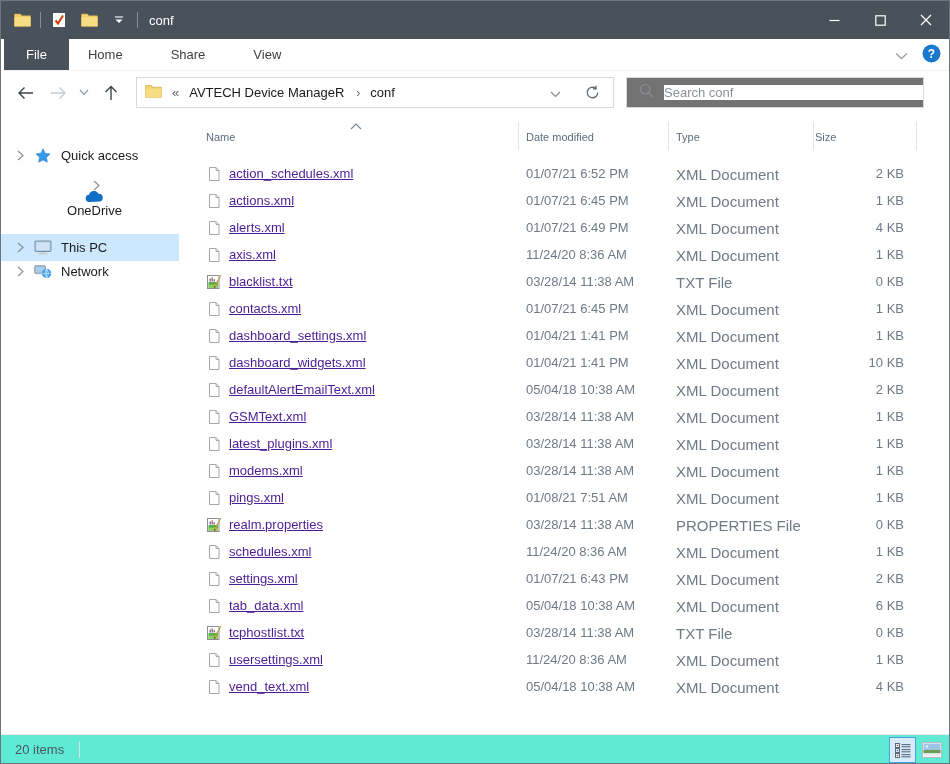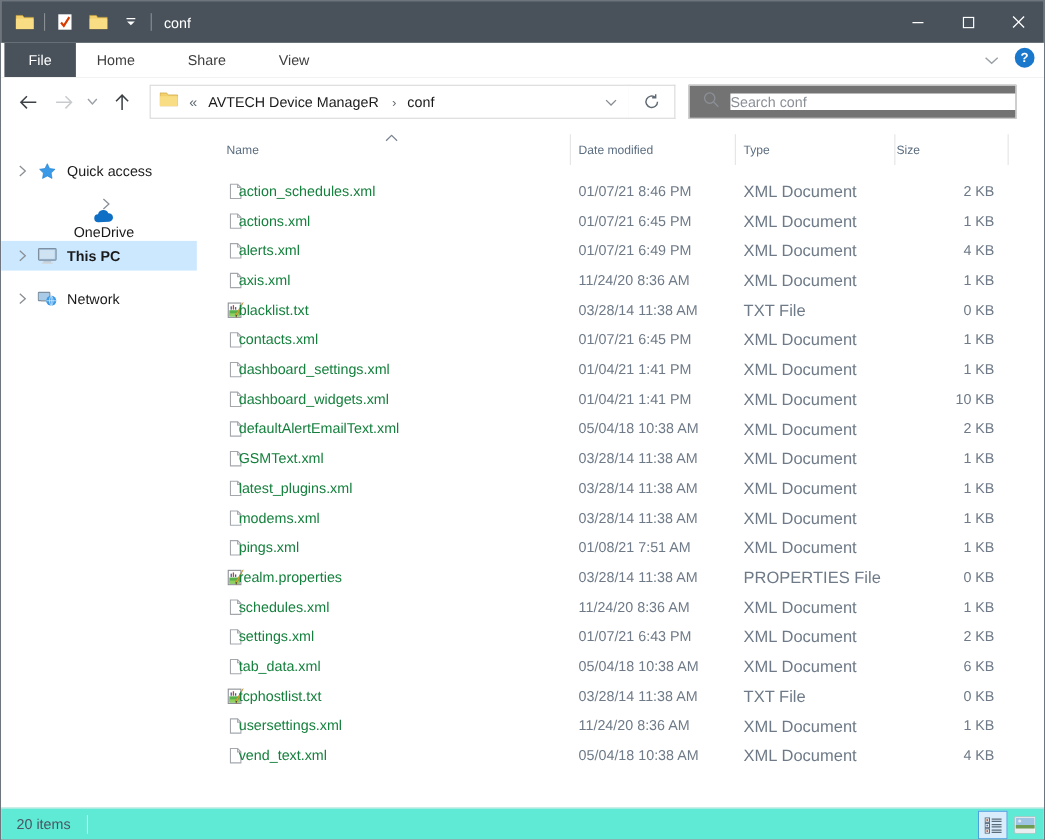--- a/index.html
+++ b/index.html
@@ -51,21 +51,21 @@
   .hdr { position:absolute; top:9px; height:28px; font-size:11px; color:#5c6e80; display:flex; align-items:center; }
   .hdr-name { left:27px; }
   .hdr-date { left:347px; }
   .hdr-type { left:497px; }
   .hdr-size { left:636px;text-align:center; }
   .hdr-sep  { position:absolute; top:8px; height:28px; width:1px; background:#e4e4e4; }
   .sort-caret { position:absolute; left:171px; top:2px; }
   .rows { position:absolute; left:0; top:47px; width:772px; }
   .file-row { position:relative; height:27px; width:772px; }
   .file-row .f-icon { position:absolute; left:27px; top:5px; width:16px; height:16px; }
-  .file-row .f-name { position:absolute; left:38px; top:5px; font-size:13px; color:#15803d; white-space:nowrap; }
+  .file-row .f-name { position:absolute; left:50px; top:5px; font-size:13px; color:#4c1d95; white-space:nowrap;text-decoration:underline; }
   .file-row .f-date { position:absolute; left:347px; top:5px; font-size:13px; color:#6e7a87; white-space:nowrap; }
   .file-row .f-type { position:absolute; left:497px; top:5px; font-size:15px; color:#6e7a87; white-space:nowrap; }
   .file-row .f-size { position:absolute; left:600px; top:5px; width:125px; text-align:right; font-size:13px; color:#6e7a87; }
 
   
   .statusbar { position:absolute; left:0; top:733px; width:100%; height:30px; background:#5eead4; border-top:1px solid #ececec; }
   .status-count { position:absolute; left:14px; top:7px; font-size:13px; color:#4a5663; }
   .status-sep { position:absolute; left:78px; top:6px; width:1px; height:17px; background:#e0e0e0; }
   .view-details-btn { position:absolute; left:888px; top:2px; width:27px; height:26px; border:1px solid #4ca2e0; background:#d9ecfb; display:flex; align-items:center; justify-content:center; }
   .view-thumb-btn { position:absolute; left:920px; top:6px; width:21px; height:17px; display:flex; align-items:center; justify-content:center; }
@@ -212,21 +212,21 @@
               <path d="M1 1 L6 5.5 L1 10" fill="none" stroke="#8a9095" stroke-width="1.2"></path>
             </svg>
           </span>
           <span class="s-icon">
             <svg width="18" height="12" viewBox="0 0 18 12">
               <path d="M4.5 11 a3.6 3.6 0 0 1 -0.4 -7.2 a5 5 0 0 1 9.4 -1 a3.9 3.9 0 0 1 0.6 7.8 z" fill="#0f6fc4"></path>
             </svg>
           </span>
           <span class="s-label">OneDrive</span>
         </div>
-        <div class="side-item selected" style="top: 105px; font-weight: bold;">
+        <div class="side-item selected" style="top: 120px;">
           <span class="chev">
             <svg width="7" height="11" viewBox="0 0 7 11">
               <path d="M1 1 L6 5.5 L1 10" fill="none" stroke="#8a9095" stroke-width="1.2"></path>
             </svg>
           </span>
           <span class="s-icon">
             <svg width="18" height="15" viewBox="0 0 18 15">
               <rect x="1" y="1" width="16" height="10.5" rx="0.8" fill="#aacbe8" stroke="#7a8augh" stroke-width="0"></rect>
               <rect x="1" y="1" width="16" height="10.5" rx="0.8" fill="#aacbe8" stroke="#7e909f" stroke-width="1"></rect>
               <rect x="2.3" y="2.3" width="13.4" height="8" fill="#cfe3f3"></rect>
@@ -267,21 +267,21 @@
     <div class="hdr-sep" style="left:489px;"></div>
     <div class="hdr-sep" style="left:634px;"></div>
     <div class="hdr-sep" style="left:737px;"></div>
     <div class="rows" id="rows-host">
         <div class="file-row">
           <span class="f-icon"><svg width="16" height="16" viewBox="0 0 16 16">
               <path d="M3.5 1.5 h6.5 l3 3 v10 h-9.5 z" fill="#fff" stroke="#a4a8ad" stroke-width="1"></path>
               <path d="M10 1.5 v3 h3" fill="none" stroke="#a4a8ad" stroke-width="1"></path>
             </svg></span>
           <span class="f-name">action_schedules.xml</span>
-          <span class="f-date">01/07/21 8:46 PM</span>
+          <span class="f-date">01/07/21 6:52 PM</span>
           <span class="f-type">XML Document</span>
           <span class="f-size">2 KB</span>
         </div>
         <div class="file-row">
           <span class="f-icon"><svg width="16" height="16" viewBox="0 0 16 16">
               <path d="M3.5 1.5 h6.5 l3 3 v10 h-9.5 z" fill="#fff" stroke="#a4a8ad" stroke-width="1"></path>
               <path d="M10 1.5 v3 h3" fill="none" stroke="#a4a8ad" stroke-width="1"></path>
             </svg></span>
           <span class="f-name">actions.xml</span>
           <span class="f-date">01/07/21 6:45 PM</span>

